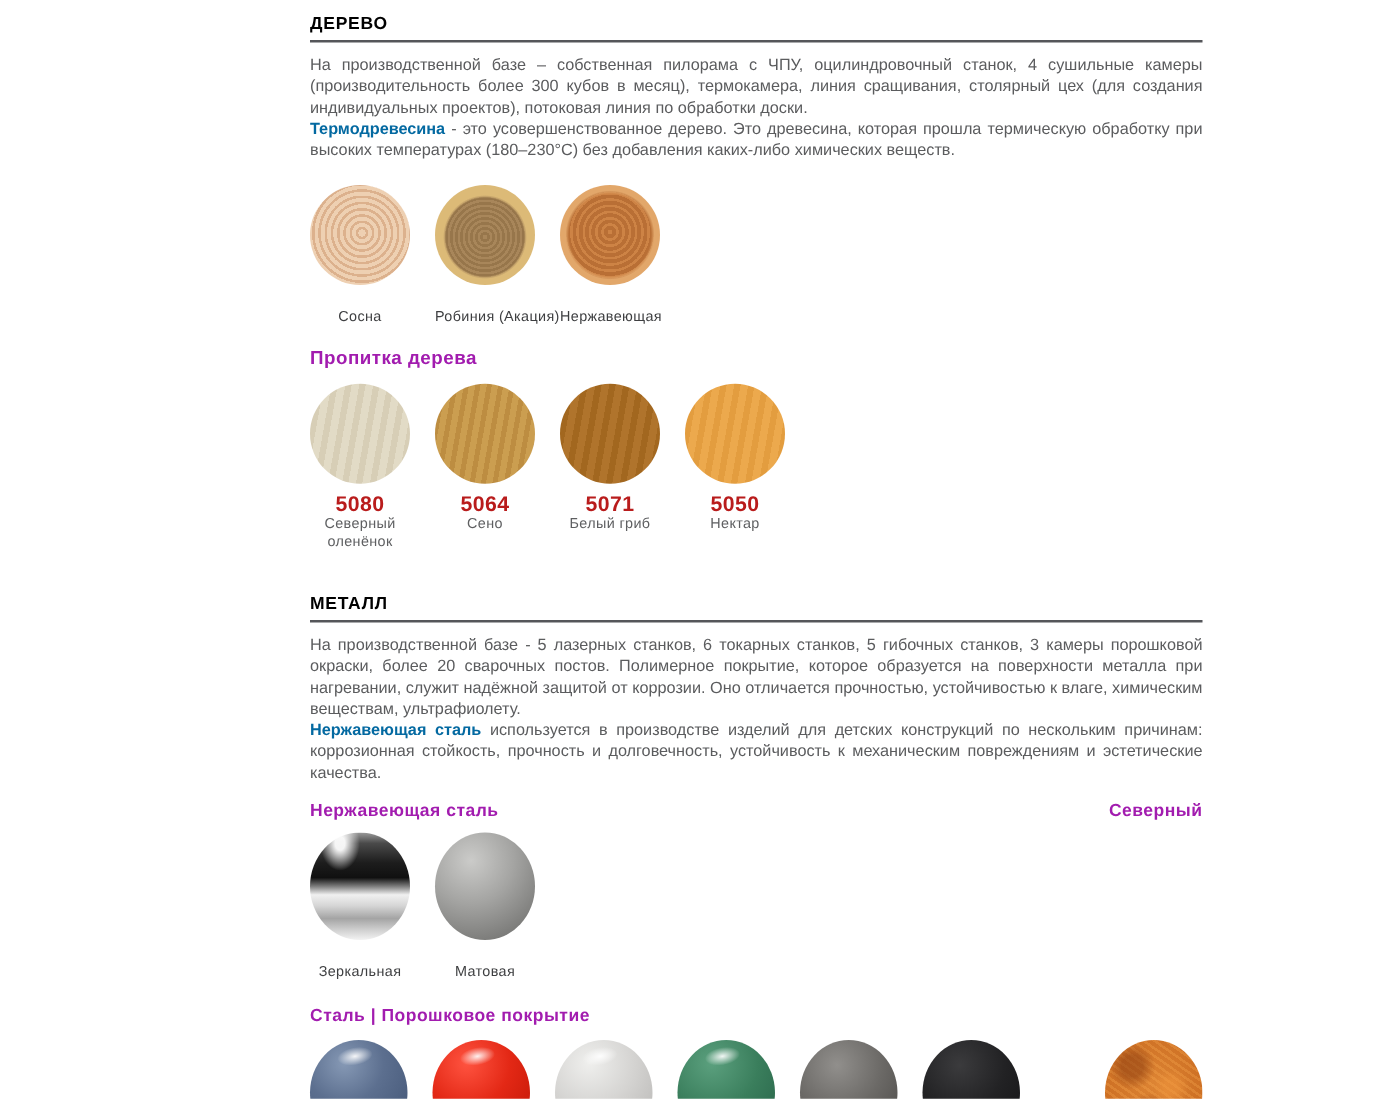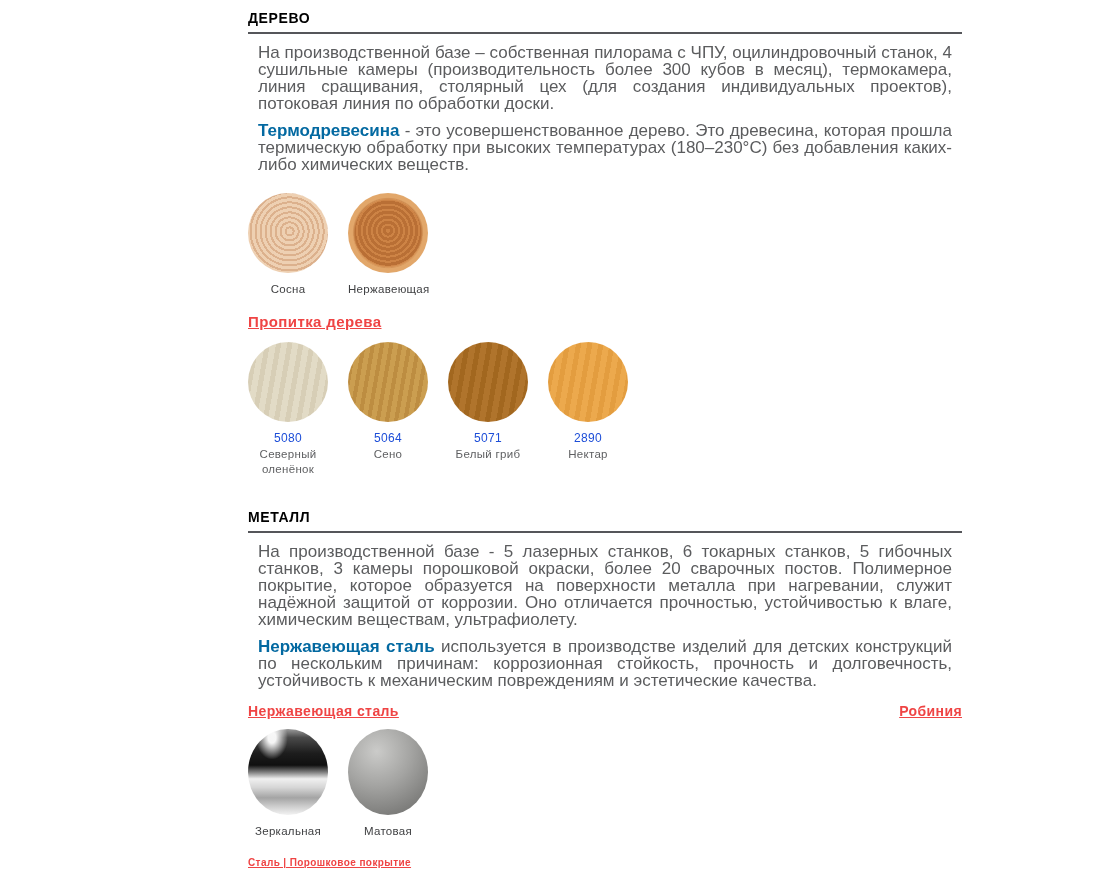--- a/index.html
+++ b/index.html
@@ -4,38 +4,38 @@
 <style>
   html,body{margin:0;padding:0;background:#ffffff;}
   body{width:1110px;height:879px;overflow:hidden;font-family:"Liberation Sans",sans-serif;-webkit-font-smoothing:antialiased;}
   .page{width:714px;margin:0;padding:10px 148px 0 248px;}
 
   
   .sec-head{font-size:14px;font-weight:bold;color:#000000;letter-spacing:.6px;padding-bottom:6px;border-bottom:2px solid#55565a;margin:0 0 9px 0;}
   .sec-head.metal{margin-top:32px;}
 
   
-  .para{font-size:17px;line-height:17px;color:#5b5c5e;text-align:justify;margin:10px;}
+  .para{font-size:13px;line-height:17px;color:#5b5c5e;text-align:justify;margin:0;}
   .para b{color:#0369a1;}
 
   
-  .sub-head{font-size:15px;color:#ef4444;letter-spacing:.4px;margin:16px 0 12px 0;text-decoration:underline;}
+  .sub-head{font-size:15px;color:#a21caf;letter-spacing:.4px;margin:16px 0 12px 0;}
   .heads-row{display:flex;justify-content:space-between;align-items:flex-end;margin:14px 0 10px 0;}
   .heads-row .sub-head{margin:0;}
 
   
   .row{display:flex;gap:20px;margin-top:20px;align-items:flex-start;}
   .cell{flex:0 0 auto;width:80px;text-align:center;}
   .cell.right{margin-left:auto;width:78px;}
   .swatch{width:80px;height:80px;border-radius:50%;position:relative;}
   .ball{width:80px;height:86px;border-radius:50%;position:relative;}
   .ral{width:78px;height:84px;}
-  .cap{margin-top:9px;font-size:11.5px;color:#3e3f41;letter-spacing:.3px;line-height:15px;}
+  .cap{margin-top:19px;font-size:11.5px;color:#3e3f41;letter-spacing:.3px;line-height:15px;}
   .cap.nowrap{white-space:nowrap;}
-  .code{margin-top:9px;font-size:12px;font-weight:400;color:#1d4ed8;letter-spacing:.3px;line-height:15px;}
+  .code{margin-top:9px;font-size:17px;font-weight:700;color:#b91c1c;letter-spacing:.3px;line-height:15px;}
   .name{font-size:11.5px;color:#5e5f61;letter-spacing:.3px;line-height:15px;margin-top:1px;}
 
   
   .gloss::before{content:"";position:absolute;left:28%;top:7%;width:36%;height:17%;border-radius:50%;transform:rotate(-10deg);
     background:radial-gradient(ellipse at center,rgba(255,255,255,.92),rgba(255,255,255,0) 72%);}
 
   
   .sw-pine{background:
     radial-gradient(circle at 50% 50%,rgba(0,0,0,0) 0 84%,rgba(197,154,110,.9) 88% 100%),
     repeating-radial-gradient(circle at 52% 48%,#eed0b2 0 3px,#dcb18d 3px 5px);}
@@ -89,20 +89,24 @@
   <h2 class="sec-head">ДЕРЕВО</h2>
   <p class="para">На производственной базе – собственная пилорама с ЧПУ, оцилиндровочный станок, 4 сушильные камеры (производительность более 300 кубов в месяц), термокамера, линия сращивания, столярный цех (для создания индивидуальных проектов), потоковая линия по обработки доски.</p>
   <p class="para"><b>Термодревесина</b><span> - это усовершенствованное дерево. Это древесина, которая прошла термическую обработку при высоких температурах (180–230°С) без добавления каких-либо химических веществ.</span></p>
 
   <div class="row">
     <div class="cell">
       <div class="swatch sw-pine"></div>
       <div class="cap nowrap">Сосна</div>
     </div>
     <div class="cell">
+      <div class="swatch sw-robinia"></div>
+      <div class="cap nowrap">Робиния (Акация)</div>
+    </div>
+    <div class="cell">
       <div class="swatch sw-larch"></div>
       <div class="cap nowrap">Нержавеющая</div>
     </div>
   </div>
 
   <h3 class="sub-head">Пропитка дерева</h3>
 
   <div class="row" style="margin-top:0">
     <div class="cell">
       <div class="swatch sw-5080"></div>
@@ -114,46 +118,46 @@
       <div class="code">5064</div>
       <div class="name">Сено</div>
     </div>
     <div class="cell">
       <div class="swatch sw-5071"></div>
       <div class="code">5071</div>
       <div class="name nowrap cap" style="margin-top:1px;color:#5e5f61">Белый гриб</div>
     </div>
     <div class="cell">
       <div class="swatch sw-5050"></div>
-      <div class="code">2890</div>
+      <div class="code">5050</div>
       <div class="name">Нектар</div>
     </div>
   </div>
 
   <h2 class="sec-head metal">МЕТАЛЛ</h2>
   <p class="para">На производственной базе - 5 лазерных станков, 6 токарных станков, 5 гибочных станков, 3 камеры порошковой окраски, более 20 сварочных постов. Полимерное покрытие, которое образуется на поверхности металла при нагревании, служит надёжной защитой от коррозии. Оно отличается прочностью, устойчивостью к влаге, химическим веществам, ультрафиолету.</p>
   <p class="para"><b>Нержавеющая сталь</b><span> используется в производстве изделий для детских конструкций по нескольким причинам: коррозионная стойкость, прочность и долговечность, устойчивость к механическим повреждениям и эстетические качества.</span></p>
 
   <div class="heads-row">
     <h3 class="sub-head" style="font-size:14px">Нержавеющая сталь</h3>
-    <h3 class="sub-head" style="font-size:14px">Робиния</h3>
+    <h3 class="sub-head" style="font-size:14px">Северный</h3>
   </div>
 
   <div class="row" style="margin-top:0">
     <div class="cell">
       <div class="ball sw-mirror"></div>
       <div class="cap">Зеркальная</div>
     </div>
     <div class="cell">
       <div class="ball sw-matte"></div>
       <div class="cap">Матовая</div>
     </div>
   </div>
 
-  <h3 class="sub-head" style="font-size:10px;margin-top:18px">Сталь | Порошковое покрытие</h3>
+  <h3 class="sub-head" style="font-size:14px;margin-top:18px">Сталь | Порошковое покрытие</h3>
 
   <div class="row" style="margin-top:0">
     <div class="cell" style="width:78px">
       <div class="ball ral gloss sw-ral5000"></div>
 
     </div>
     <div class="cell" style="width:78px">
       <div class="ball ral gloss sw-ral3020"></div>
 
     </div>

